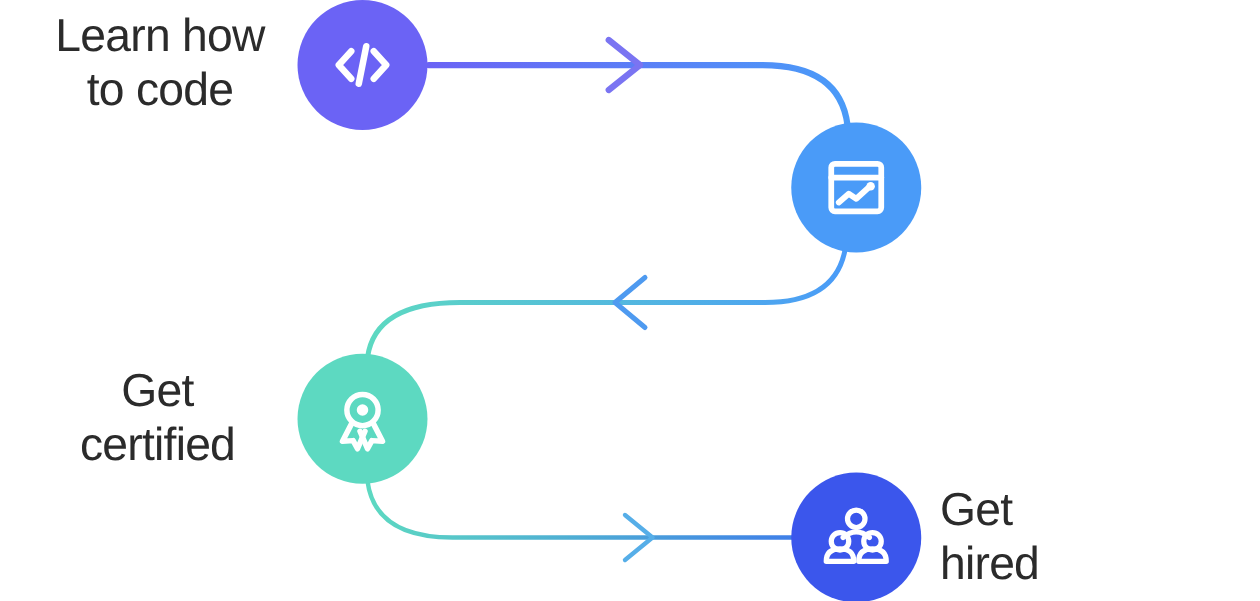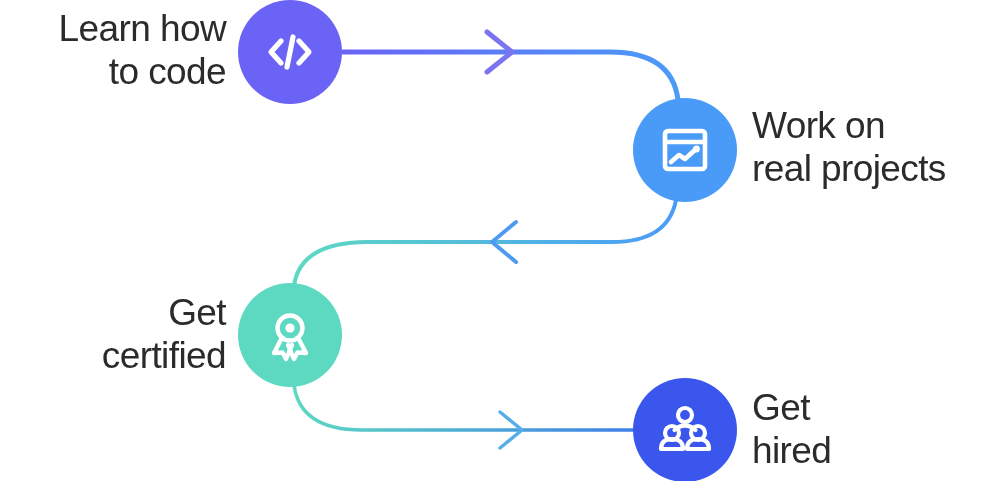--- a/index.html
+++ b/index.html
@@ -38,21 +38,21 @@
   .node-label {
     position: absolute;
     color: #2b2b2b;
     font-size: 37px;
     line-height: 1.16;
     font-weight: 400;
     letter-spacing: -0.6px;
     white-space: pre-line;
     font-family: "Liberation Sans", sans-serif;
   }
-  .label-right { text-align: right; }
+  .label-right { text-align: center; }
   .label-left  { text-align: left; }
 </style>
 </head>
 <body>
 
 <div id="flow-canvas">
 
   <svg id="connector-layer" viewBox="0 0 1008 481">
     <defs>
       <linearGradient id="grad-1" x1="0" y1="0" x2="1" y2="0">
@@ -98,22 +98,20 @@
       <svg width="52" height="52" viewBox="0 0 52 52">
         <g fill="none" stroke="#ffffff" stroke-width="4.6" stroke-linecap="round" stroke-linejoin="round">
           <rect x="6" y="7" width="40" height="38" rx="3"></rect>
           <path d="M 6 18 L 46 18"></path>
           <path d="M 12 38 L 20 31 L 26 35 L 37 25"></path>
         </g>
         <circle cx="37.5" cy="25" r="3.4" fill="#ffffff"></circle>
       </svg>
     </span>
   </div>
-  <div class="node-label label-left" style="left:752px; top:105px; width:250px;">Work on
-real projects</div>
 
   <div class="node" style="left:238px; top:283px; width:104px; height:104px; background:#5DD9C1;">
     <span>
       <svg width="54" height="54" viewBox="0 0 54 54">
         <g fill="none" stroke="#ffffff" stroke-width="4.4" stroke-linecap="round" stroke-linejoin="round">
           <circle cx="27" cy="20" r="12.5"></circle>
           <path d="M 18.5 30.5 L 11 45 L 19.5 44.5 L 23 51 L 29 37"></path>
           <path d="M 35.5 30.5 L 43 45 L 34.5 44.5 L 31 51 L 25 37"></path>
         </g>
         <circle cx="27" cy="20" r="4.6" fill="#ffffff"></circle>

